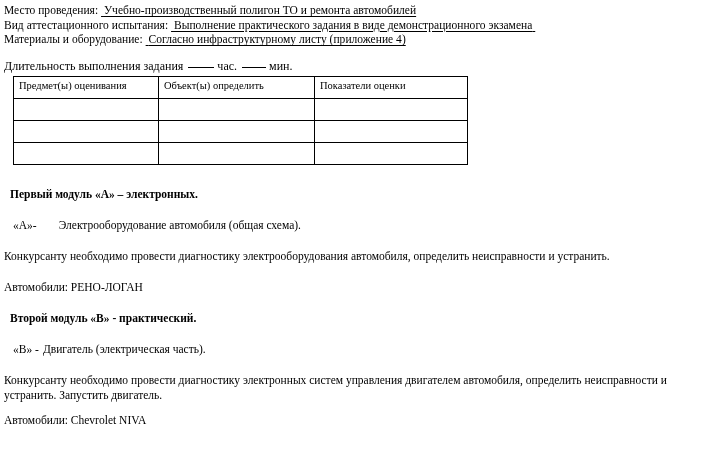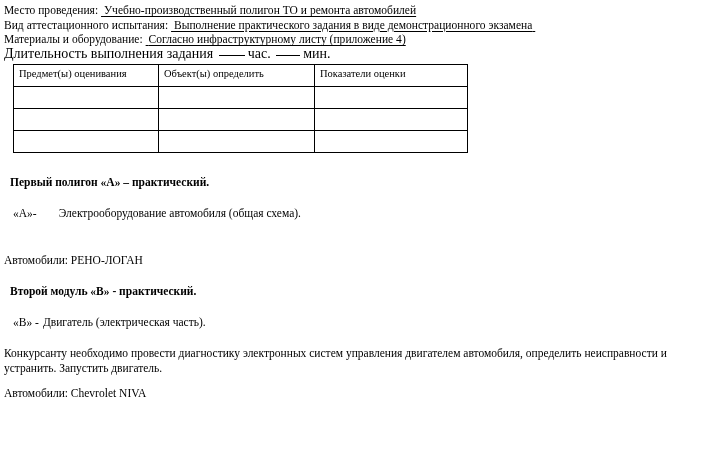--- a/index.html
+++ b/index.html
@@ -36,24 +36,24 @@
     text-underline-offset: 2px;
   }
   .hdr-line .val.lead::before {
     content: "\00a0";
   }
   .hdr-line .val.trail::after {
     content: "\00a0";
   }
 
   .dur-line {
-    font-size: 14px;
+    font-size: 12px;
     line-height: 14.6px;
     white-space: nowrap;
-    margin-top: 0px;
+    margin-top: 12px;
   }
   .blank {
     display: inline-block;
     width: 26px;
     border-bottom: 1px solid #000;
     vertical-align: 2px;
     margin: 0 3px 0 2px;
   }
   .blank.b2 {
     width: 24px;
@@ -157,28 +157,29 @@
       <tr class="body-row">
         <td class="c1"></td>
         <td class="c2"></td>
         <td class="c3"></td>
       </tr>
     </tbody>
   </table>
 
   <div class="gap-lg"></div>
 
-  <p class="para bold indent-1">Первый полигон «А»  – практический.</p>
+  <p class="para bold indent-1">Первый модуль «А»  – электронных.</p>
 
   <div class="gap-md"></div>
 
   <p class="para indent-2"><span>«А»-</span><span class="tabgap"></span><span>Электрооборудование автомобиля (общая схема).</span></p>
 
   <div class="gap-md"></div>
 
+  <p class="para">Конкурсанту необходимо провести диагностику электрооборудования автомобиля, определить неисправности и устранить.</p>
 
   <div class="gap-md"></div>
 
   <p class="para">Автомобили: РЕНО-ЛОГАН</p>
 
   <div class="gap-md"></div>
 
   <p class="para bold indent-1">Второй  модуль «В» -  практический.</p>
 
   <div class="gap-md"></div>

